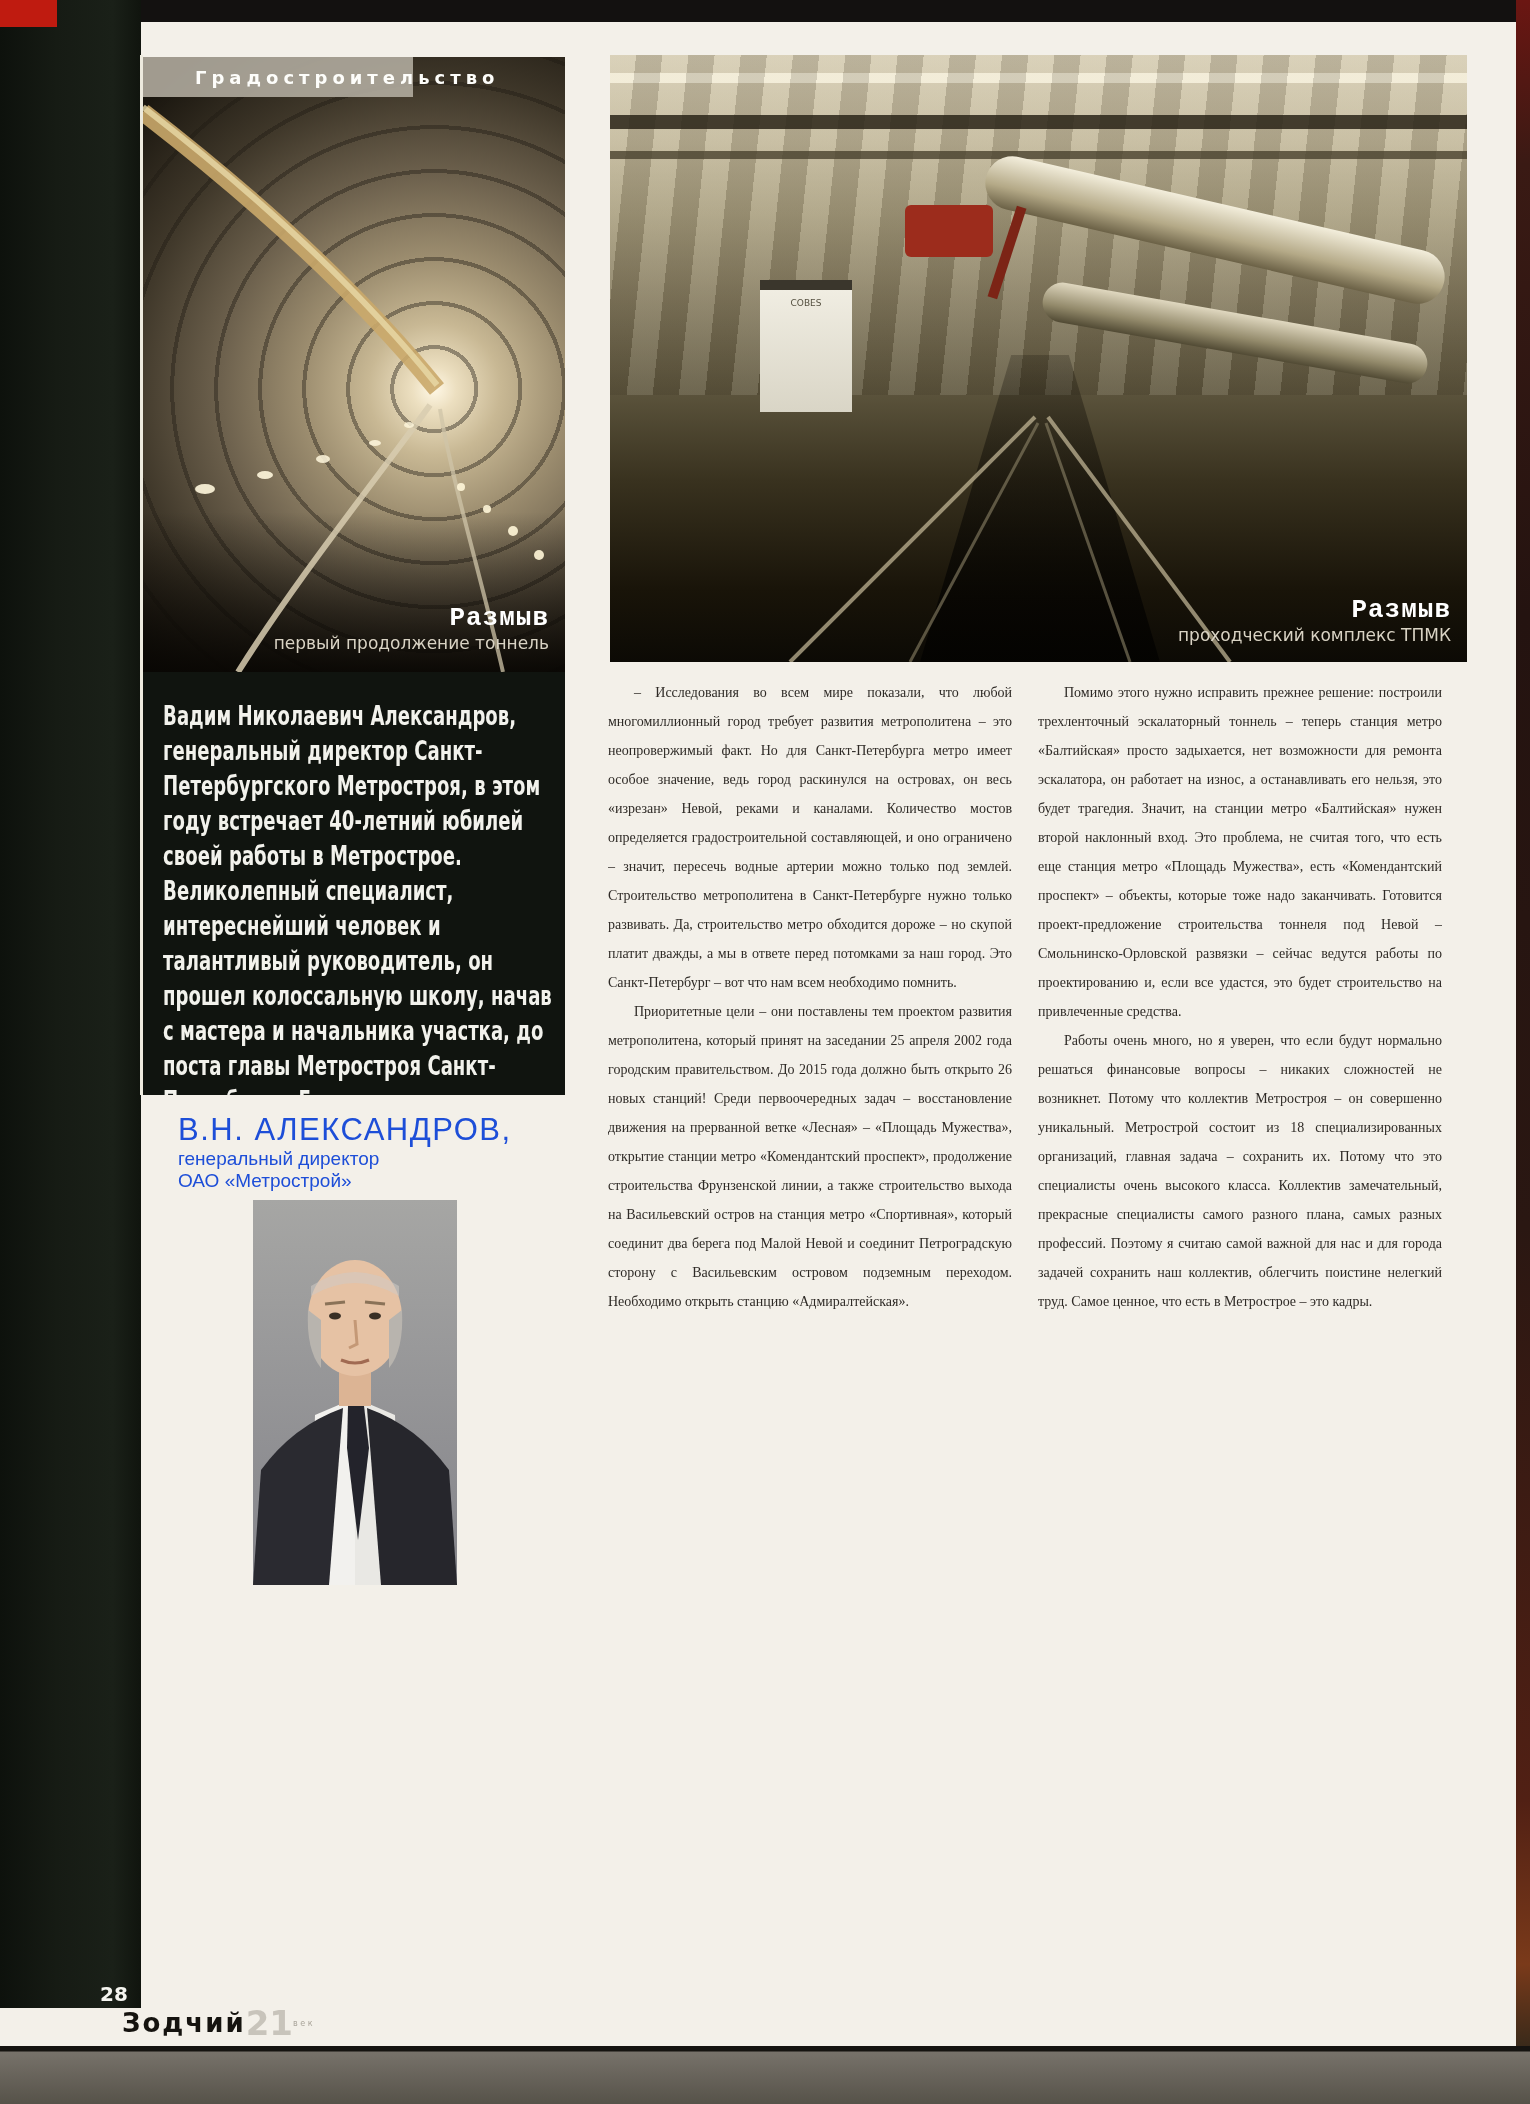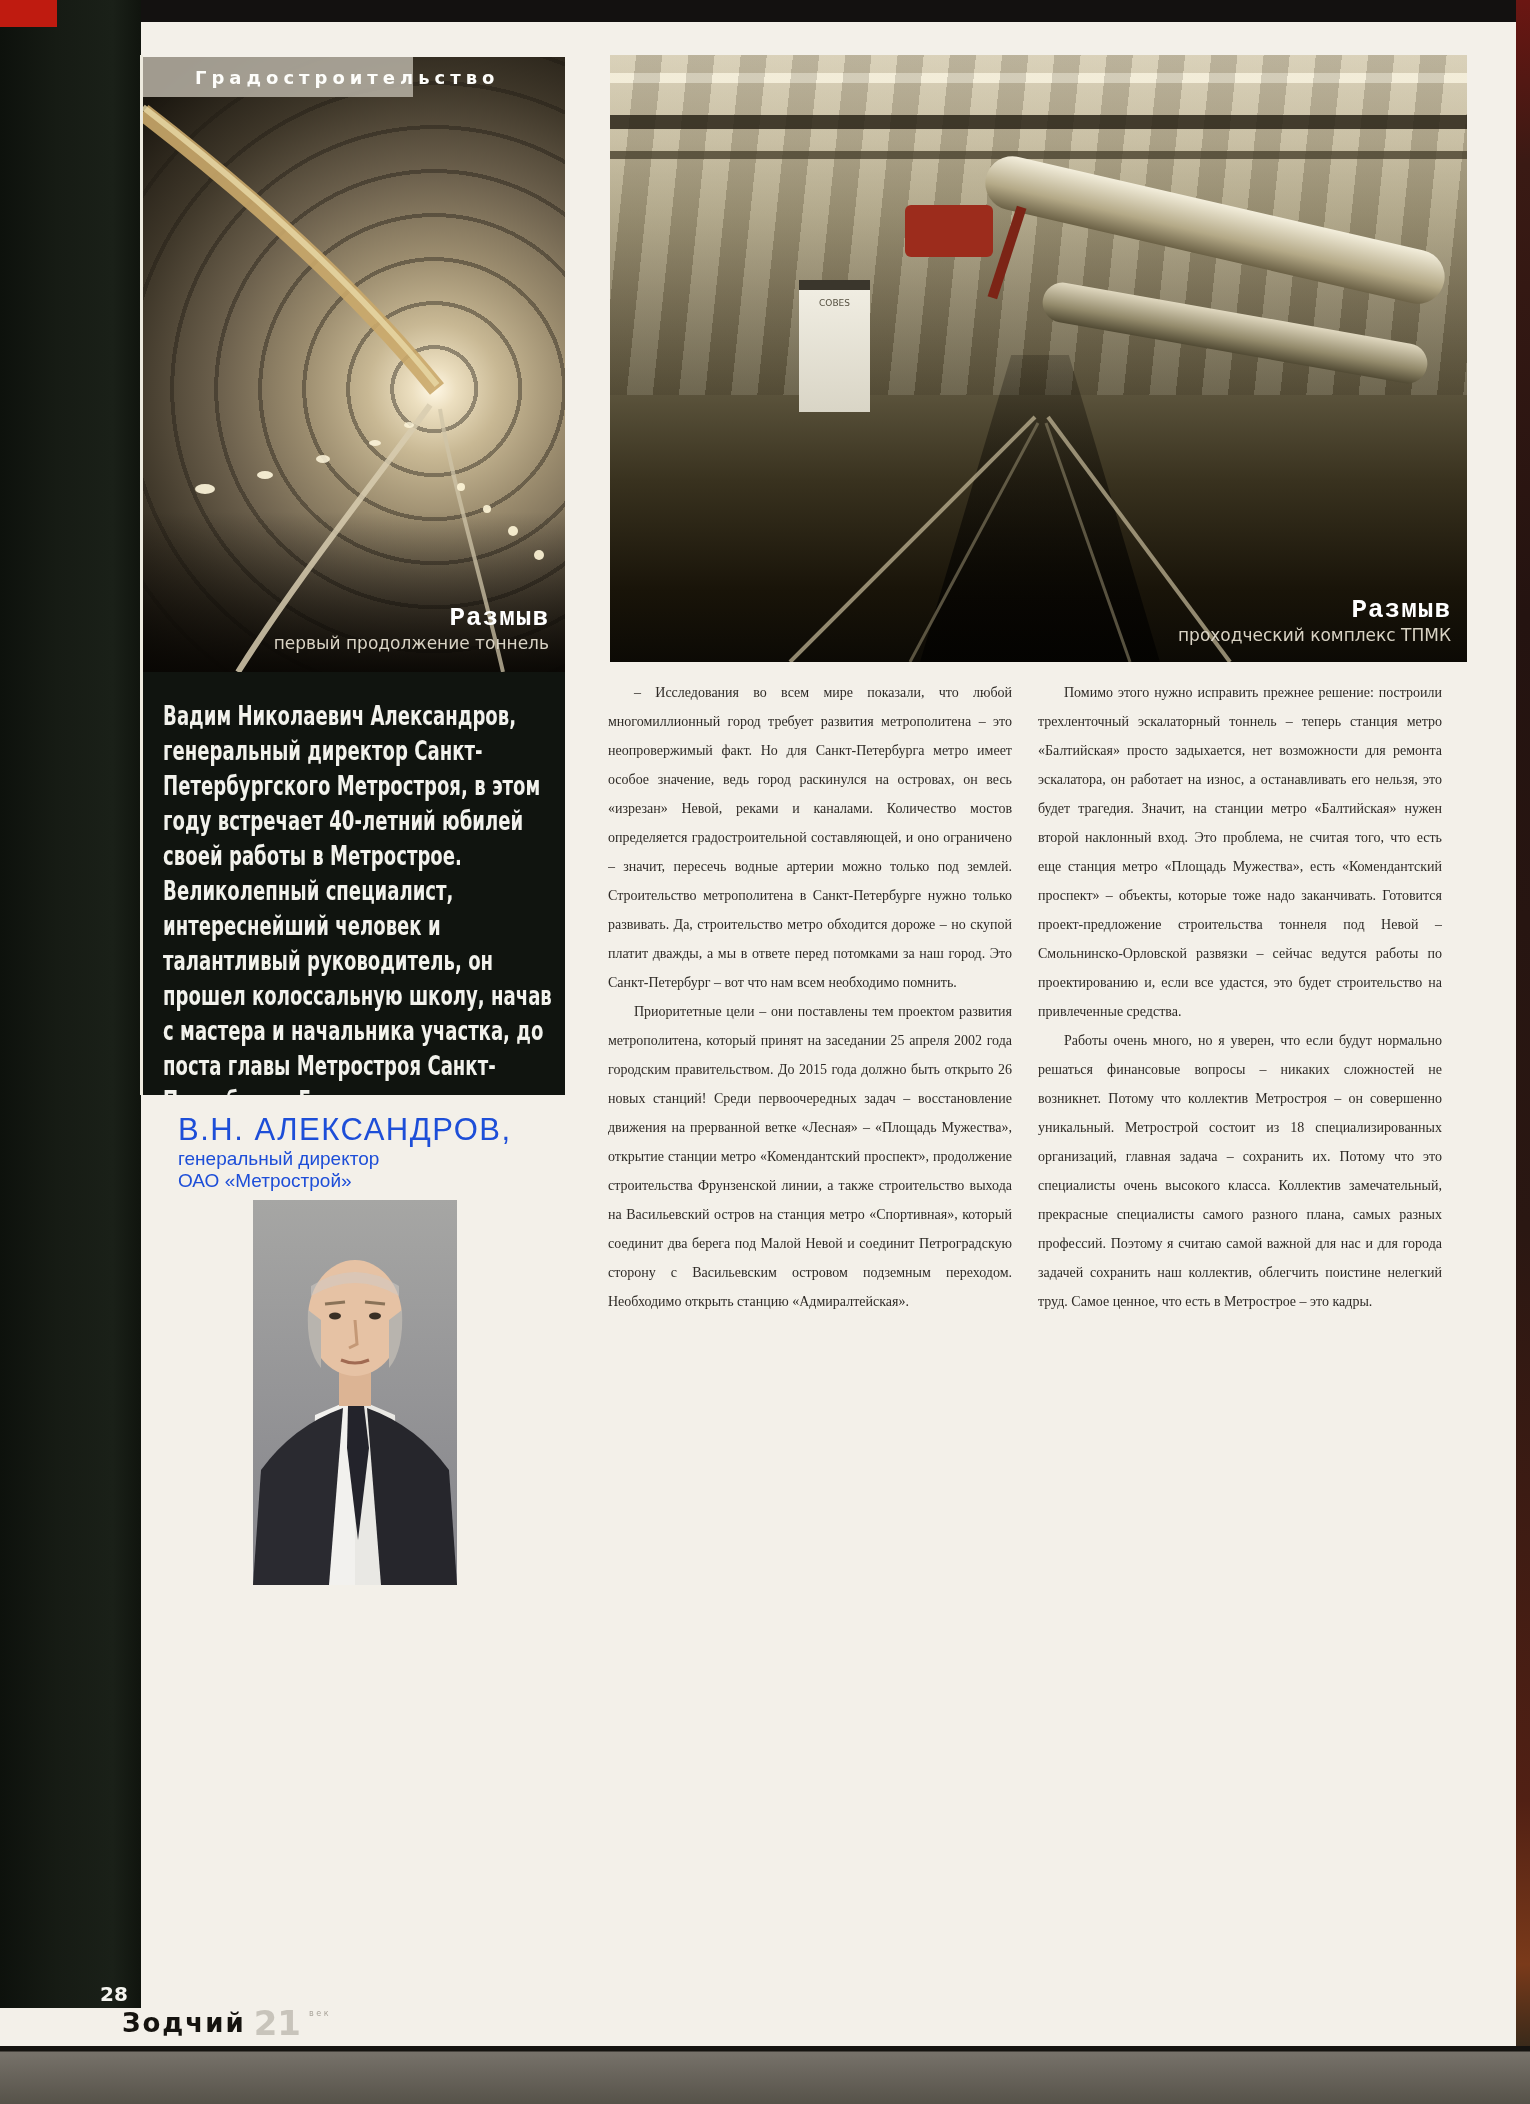--- a/index.html
+++ b/index.html
@@ -41,22 +41,22 @@
     background:linear-gradient(180deg,#d6cdb4 0%,#c3b99c 14%,#a99f80 26%,#8a8064 38%,#5f573f 54%,#39321f 70%,#191409 88%,#0c0a05 100%);}
   .beams{position:absolute;left:0;top:0;width:100%;height:56%;opacity:.65;
     background:repeating-linear-gradient(96deg, rgba(245,240,225,0.20) 0 26px, rgba(50,42,28,0.25) 26px 52px);}
   .lightband{position:absolute;left:0;top:18px;width:100%;height:10px;background:#f5efdc;opacity:.9;}
   .ceilbar1{position:absolute;left:0;top:60px;width:100%;height:14px;background:#2a2518;opacity:.85;}
   .ceilbar2{position:absolute;left:0;top:96px;width:100%;height:8px;background:#4a422e;opacity:.8;}
   .cyl1{position:absolute;left:370px;top:148px;width:470px;height:54px;border-radius:27px;
     transform:rotate(13deg);background:linear-gradient(#f3eedc,#b4a987 60%,#6b6146);}
   .cyl2{position:absolute;left:430px;top:258px;width:390px;height:40px;border-radius:20px;
     transform:rotate(10deg);background:linear-gradient(#e0d8c0,#938a6b 60%,#514a34);}
-  .cab{position:absolute;left:150px;top:225px;width:71px;height:122px;
-    background:linear-gradient(#f0ede2,#d9d5c6);border-top:10px solid #3a362c;margin-left:39px;}
+  .cab{position:absolute;left:150px;top:225px;width:92px;height:122px;
+    background:linear-gradient(#f0ede2,#d9d5c6);border-top:10px solid #3a362c;}
   .cab-label{font-family:"DejaVu Sans",sans-serif;font-size:9px;color:#555040;text-align:center;margin-top:8px;}
   .redm{position:absolute;left:295px;top:150px;width:88px;height:52px;background:#9c2c1c;border-radius:6px;}
   .redpipe{position:absolute;left:392px;top:150px;width:10px;height:95px;background:#7c2416;transform:rotate(18deg);}
   .walkway{position:absolute;left:310px;top:300px;width:240px;height:307px;
     clip-path:polygon(38% 0,62% 0,100% 100%,0 100%);
     background:linear-gradient(180deg, rgba(25,20,10,0.25), rgba(4,3,1,0.95));}
   .tbm-photo svg{position:absolute;left:0;top:0;}
   .tbm-photo .photo-caption{bottom:16px;}
 
   
@@ -79,21 +79,21 @@
   .col p{margin:0;text-indent:26px;}
   .col1{left:608px;}
   .col2{left:1038px;}
 
   
   .headline-zone{left:0;top:1595px;width:1530px;height:450px;}
 
   
   .page-number{left:100px;top:1982px;font-family:"DejaVu Sans",sans-serif;font-weight:bold;
     font-size:20px;color:#f5f5f0;z-index:4;}
-  .magazine-logo{left:122px;top:2008px;display:flex;align-items:flex-start;gap:8px;}
+  .magazine-logo{left:122px;top:2008px;display:flex;align-items:center;gap:0;}
   .logo-name{font-family:"DejaVu Sans",sans-serif;font-weight:bold;font-size:26px;
     letter-spacing:2px;color:#15130f;}
   .logo-number{font-family:"DejaVu Sans",sans-serif;font-weight:bold;font-size:34px;
     color:#c8c4bb;line-height:30px;}
   .logo-suffix{font-family:"DejaVu Sans",sans-serif;font-size:8px;color:#a9a49a;
     display:flex;flex-direction:column;line-height:8px;letter-spacing:0;margin-top:2px;}
 </style>
 </head>
 <body>
 

